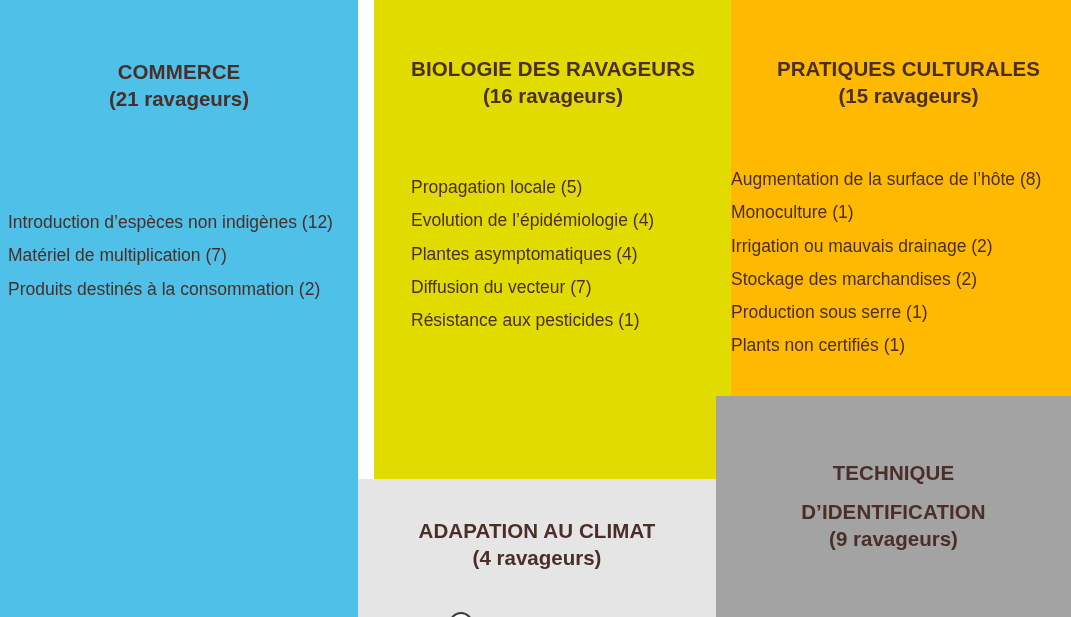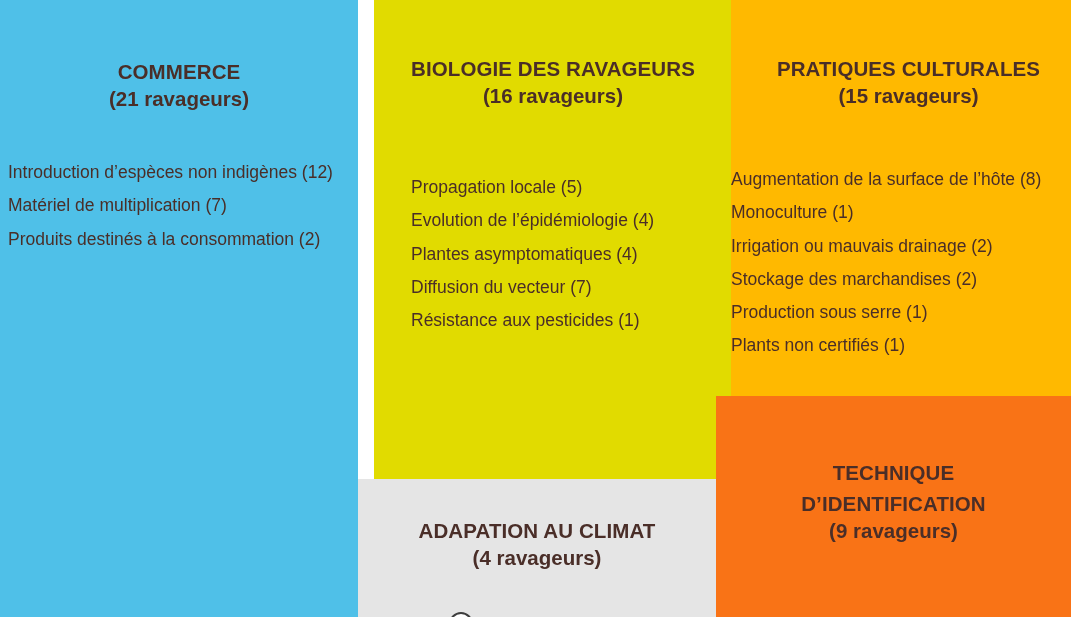--- a/index.html
+++ b/index.html
@@ -55,21 +55,21 @@
 
   
   #panel-commerce {
     left: 0;
     top: 0;
     width: 358px;
     height: 617px;
     background: #4fc0e8;
   }
   #panel-commerce .panel-heading { margin-top: 58px; }
-  #panel-commerce .panel-list { margin-top: 44px; padding-left: 8px; }
+  #panel-commerce .panel-list { margin-top: 94px; padding-left: 8px; }
 
   
   #panel-biologie {
     left: 374px;
     top: 0;
     width: 358px;
     height: 479px;
     background: #e1db00;
   }
   #panel-biologie .panel-heading { margin-top: 55px; }
@@ -95,21 +95,21 @@
     background: #e5e5e5;
   }
   #panel-climat .panel-heading { margin-top: 38px; }
 
   
   #panel-technique {
     left: 716px;
     top: 396px;
     width: 355px;
     height: 221px;
-    background: #f97316;
+    background: #a3a3a3;
   }
   #panel-technique .panel-heading { margin-top: 63px; }
 
   
   #climat-marker {
     position: absolute;
     left: 91px;
     top: 133px;
     width: 24px;
     height: 24px;
@@ -160,17 +160,17 @@
   </section>
 
   <section class="panel" id="panel-climat">
     <h2 class="panel-heading">ADAPATION AU CLIMAT</h2>
     <p class="panel-subheading">(4 ravageurs)</p>
     <span id="climat-marker"></span>
   </section>
 
   <section class="panel" id="panel-technique">
     <h2 class="panel-heading">TECHNIQUE</h2>
-    <h2 class="panel-heading" style="margin-top:4px;">D’IDENTIFICATION</h2>
+    <h2 class="panel-heading" style="margin-top:12px;">D’IDENTIFICATION</h2>
     <p class="panel-subheading">(9 ravageurs)</p>
   </section>
 
 </div>
 
 </body></html>

